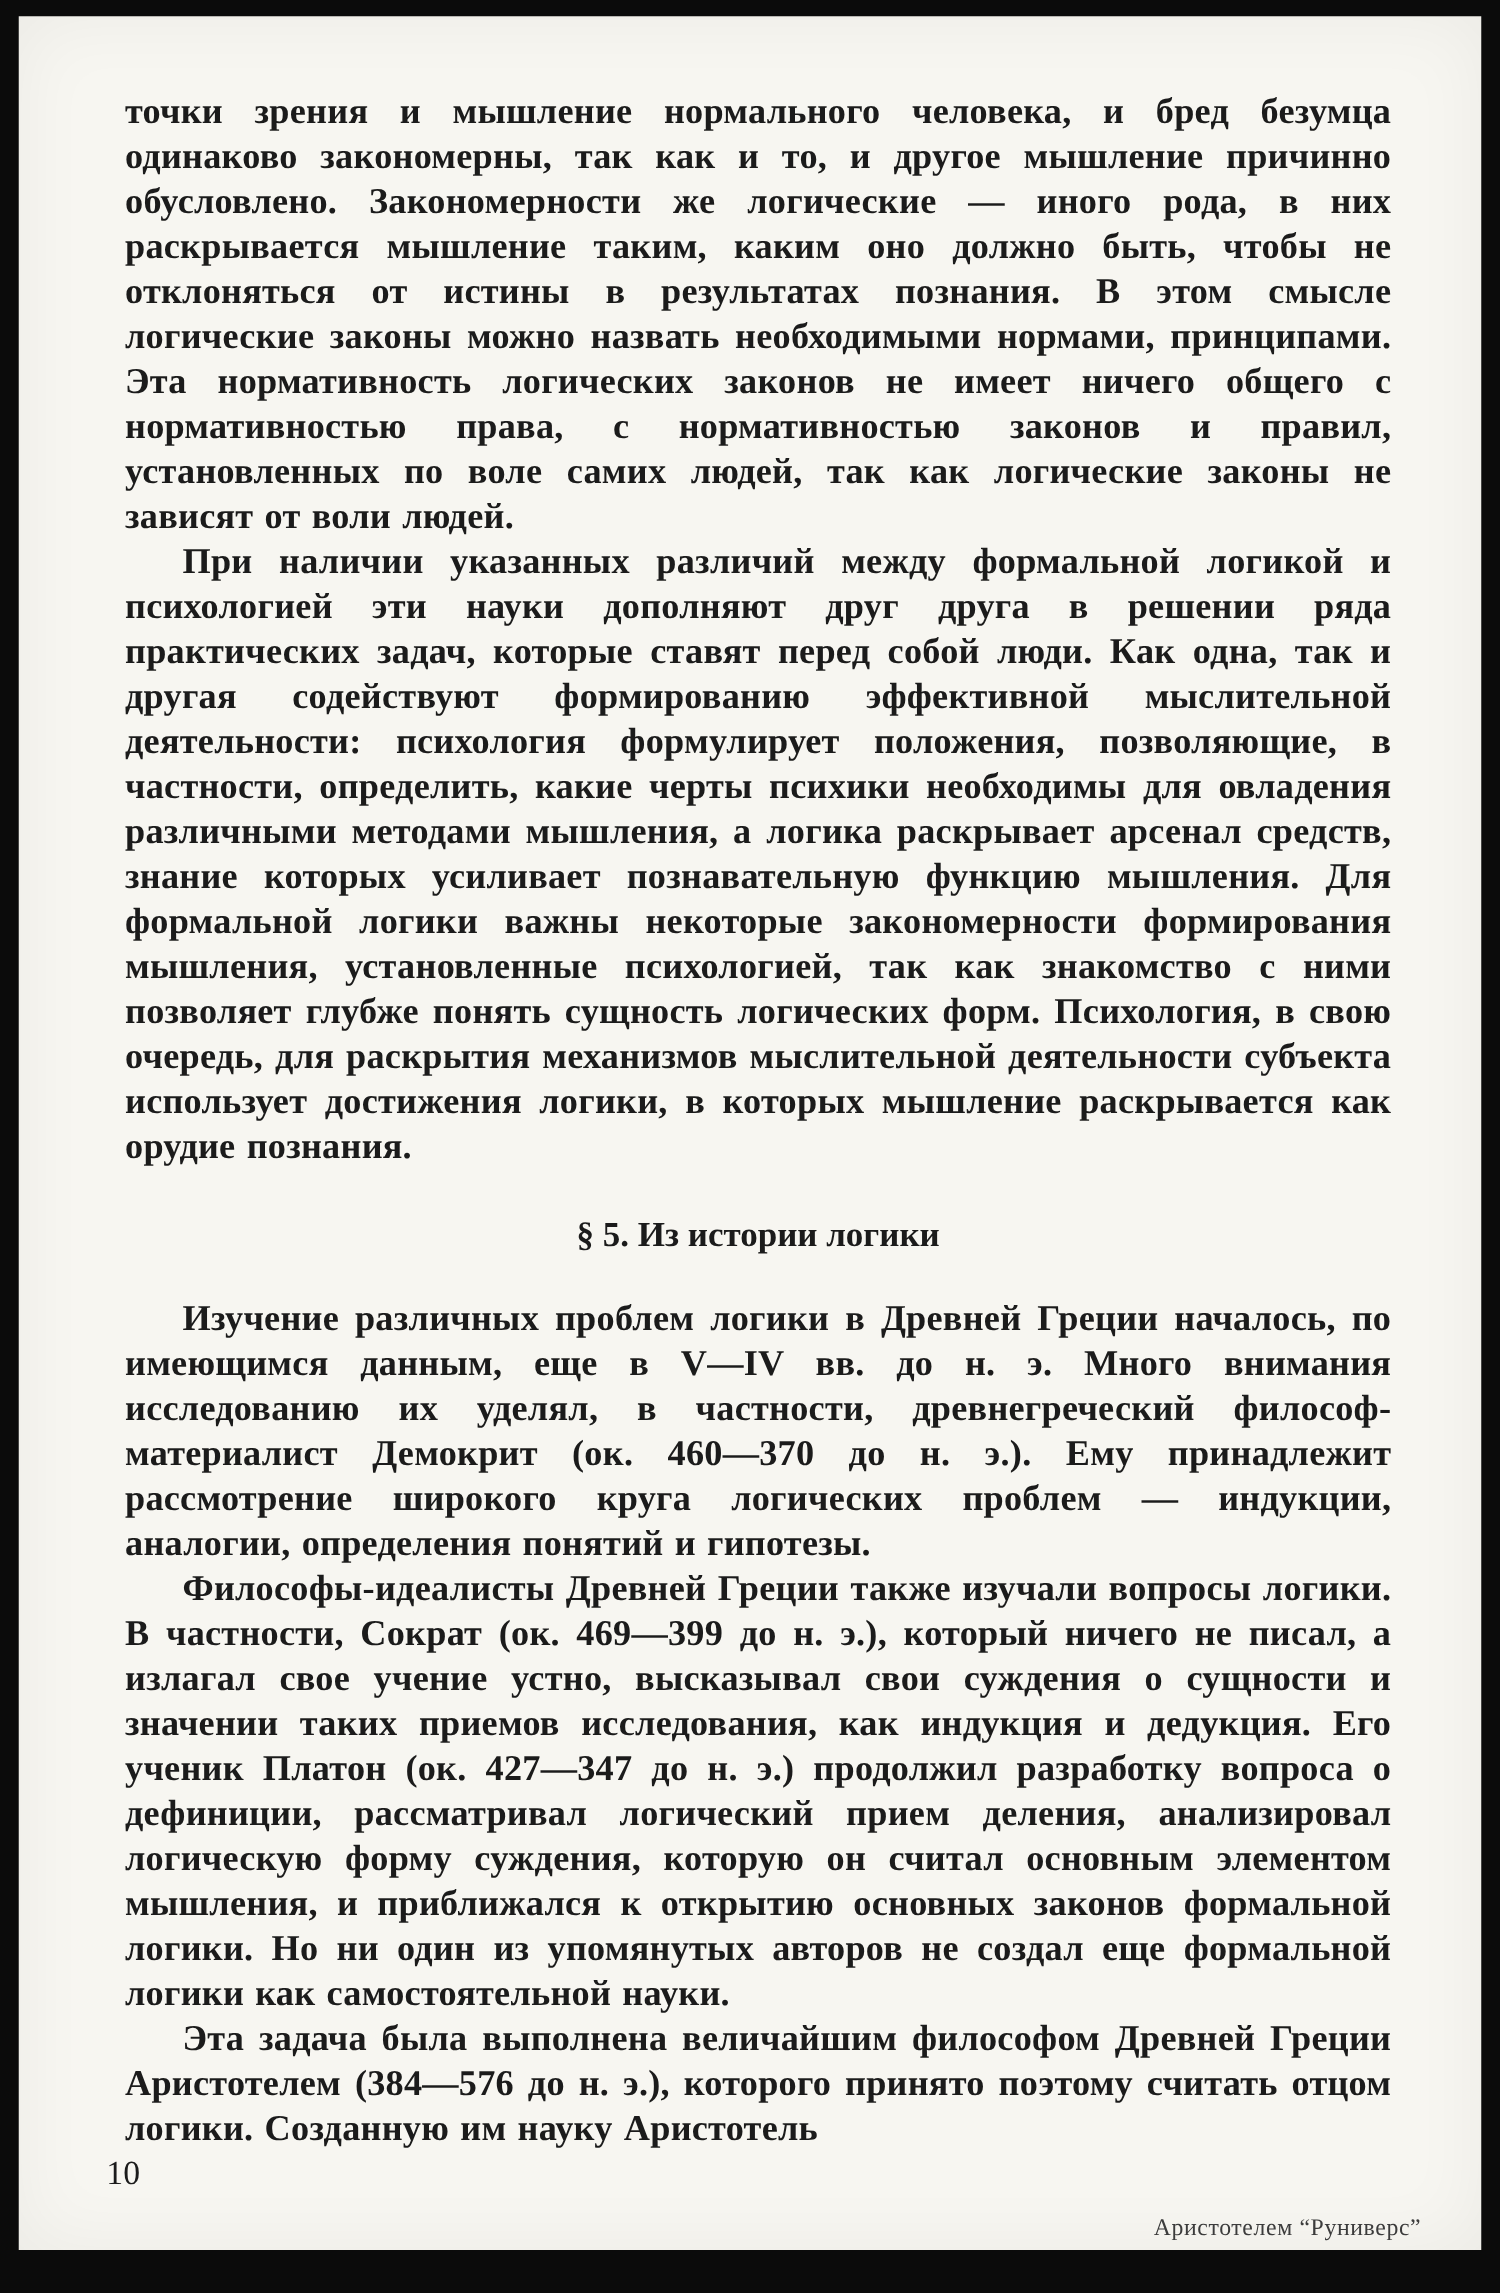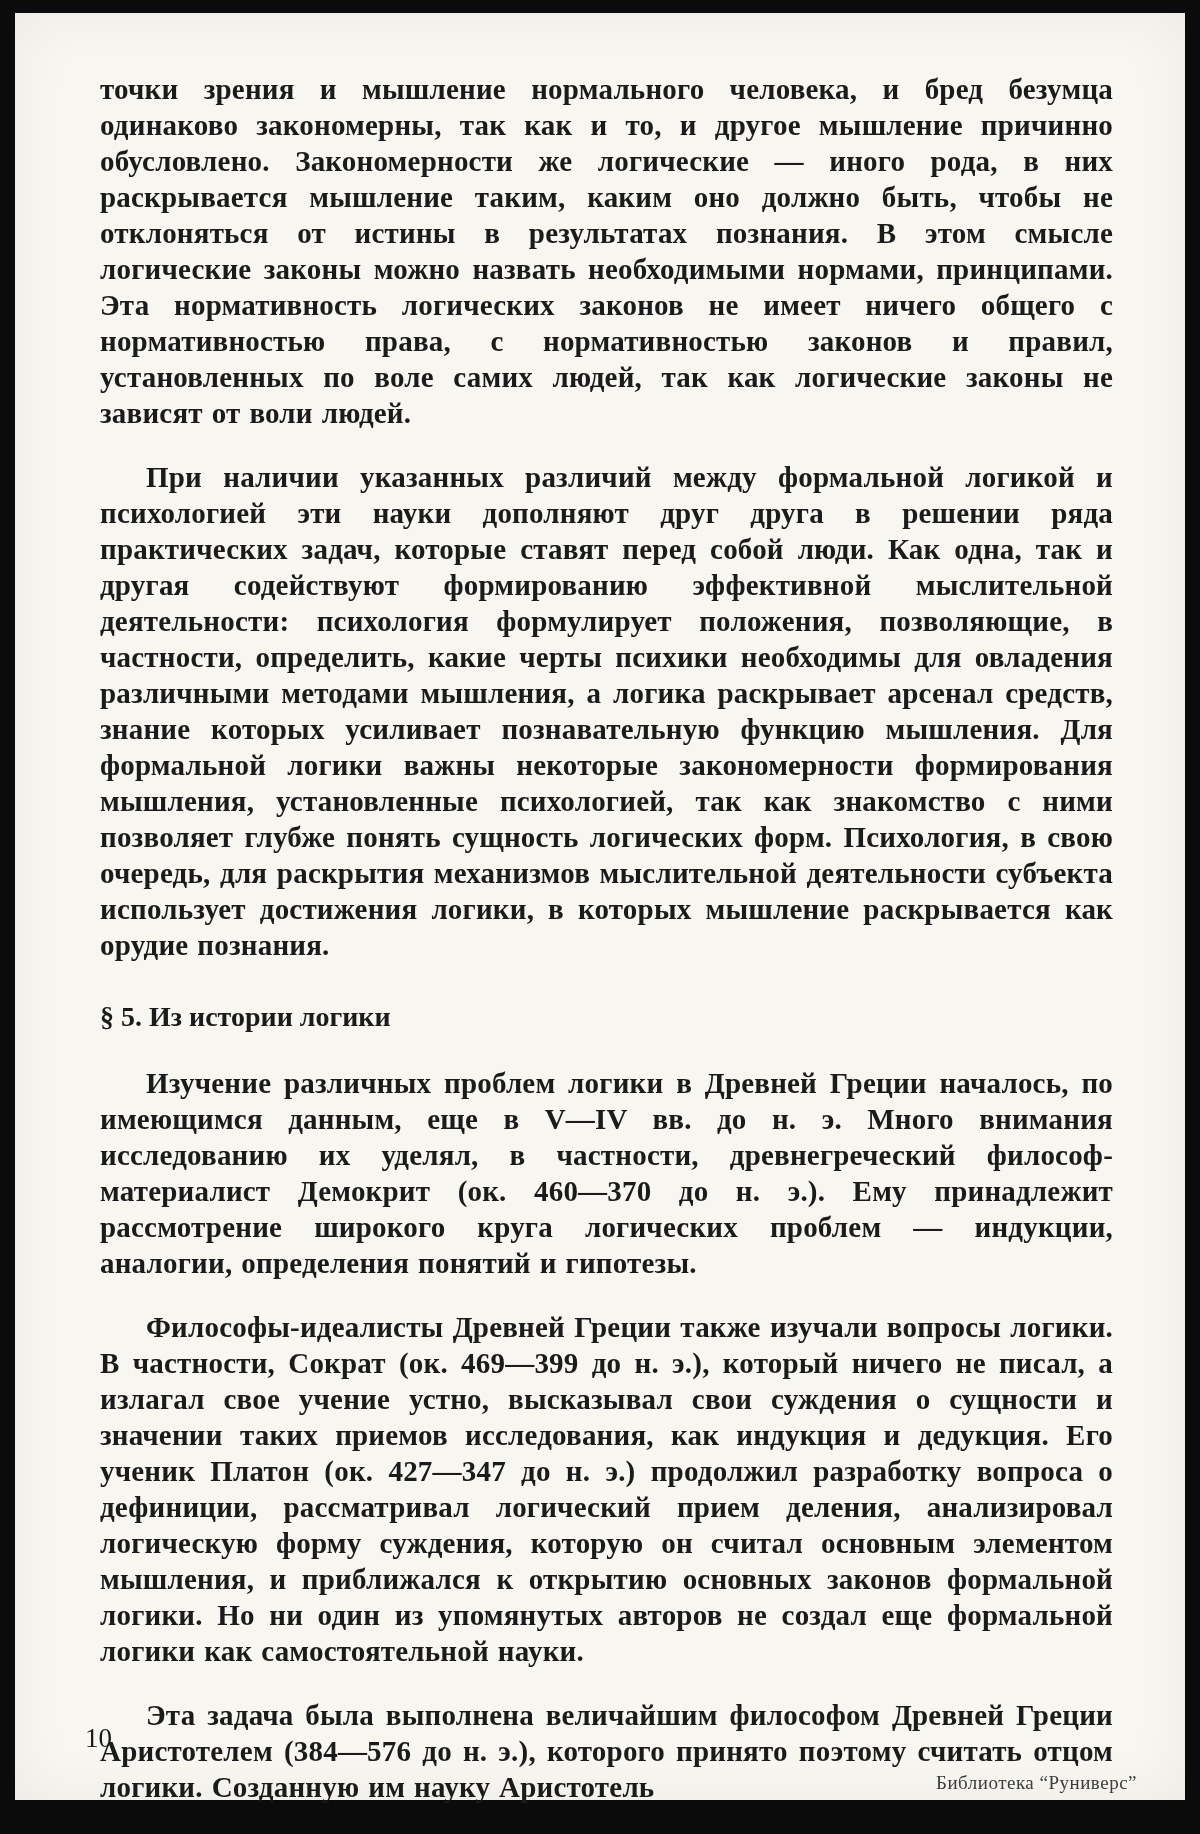--- a/index.html
+++ b/index.html
@@ -35,27 +35,26 @@
       font-size: 29px;
       line-height: 36px;
       text-align: justify;
       font-weight: bold;
       letter-spacing: 0.2px;
       word-spacing: 1.5px;
       color: #1b1b1b;
     }
     p.indent {
       text-indent: 46px;
-      margin-top: 28px;
     }
     h2.section-heading {
       margin: 36px 0 30px 0;
       font-size: 28px;
       line-height: 36px;
-      text-align: left;
+      text-align: center;
       font-weight: bold;
       color: #1b1b1b;
     }
     .page-number {
       position: absolute;
       left: 70px;
       bottom: 46px;
       font-size: 27px;
       font-weight: normal;
       color: #1b1b1b;
@@ -78,14 +77,14 @@
     <p class="para">точки зрения и мышление нормального человека, и бред безумца одинаково закономерны, так как и то, и другое мышление причинно обусловлено. Закономерности же логические — иного рода, в них раскрывается мышление таким, каким оно должно быть, чтобы не отклоняться от истины в результатах познания. В этом смысле логические законы можно назвать необходимыми нормами, принципами. Эта нормативность логических законов не имеет ничего общего с нормативностью права, с нормативностью законов и правил, установленных по воле самих людей, так как логические законы не зависят от воли людей.</p>
     <p class="para indent">При наличии указанных различий между формальной логикой и психологией эти науки дополняют друг друга в решении ряда практических задач, которые ставят перед собой люди. Как одна, так и другая содействуют формированию эффективной мыслительной деятельности: психология формулирует положения, позволяющие, в частности, определить, какие черты психики необходимы для овладения различными методами мышления, а логика раскрывает арсенал средств, знание которых усиливает познавательную функцию мышления. Для формальной логики важны некоторые закономерности формирования мышления, установленные психологией, так как знакомство с ними позволяет глубже понять сущность логических форм. Психология, в свою очередь, для раскрытия механизмов мыслительной деятельности субъекта использует достижения логики, в которых мышление раскрывается как орудие познания.</p>
     <h2 class="section-heading">§ 5. Из истории логики</h2>
     <p class="para indent">Изучение различных проблем логики в Древней Греции началось, по имеющимся данным, еще в V—IV вв. до н. э. Много внимания исследованию их уделял, в частности, древнегреческий философ-материалист Демокрит (ок. 460—370 до н. э.). Ему принадлежит рассмотрение широкого круга логических проблем — индукции, аналогии, определения понятий и гипотезы.</p>
     <p class="para indent">Философы-идеалисты Древней Греции также изучали вопросы логики. В частности, Сократ (ок. 469—399 до н. э.), который ничего не писал, а излагал свое учение устно, высказывал свои суждения о сущности и значении таких приемов исследования, как индукция и дедукция. Его ученик Платон (ок. 427—347 до н. э.) продолжил разработку вопроса о дефиниции, рассматривал логический прием деления, анализировал логическую форму суждения, которую он считал основным элементом мышления, и приближался к открытию основных законов формальной логики. Но ни один из упомянутых авторов не создал еще формальной логики как самостоятельной науки.</p>
     <p class="para indent">Эта задача была выполнена величайшим философом Древней Греции Аристотелем (384—576 до н. э.), которого принято поэтому считать отцом логики. Созданную им науку Аристотель</p>
   </div>
 
   <div class="page-number">10</div>
 
-  <div class="watermark">Библиотека “Руниверс”</div>
+  <div class="watermark">Аристотелем “Руниверс”</div>
 </div>
 
 </body></html>

